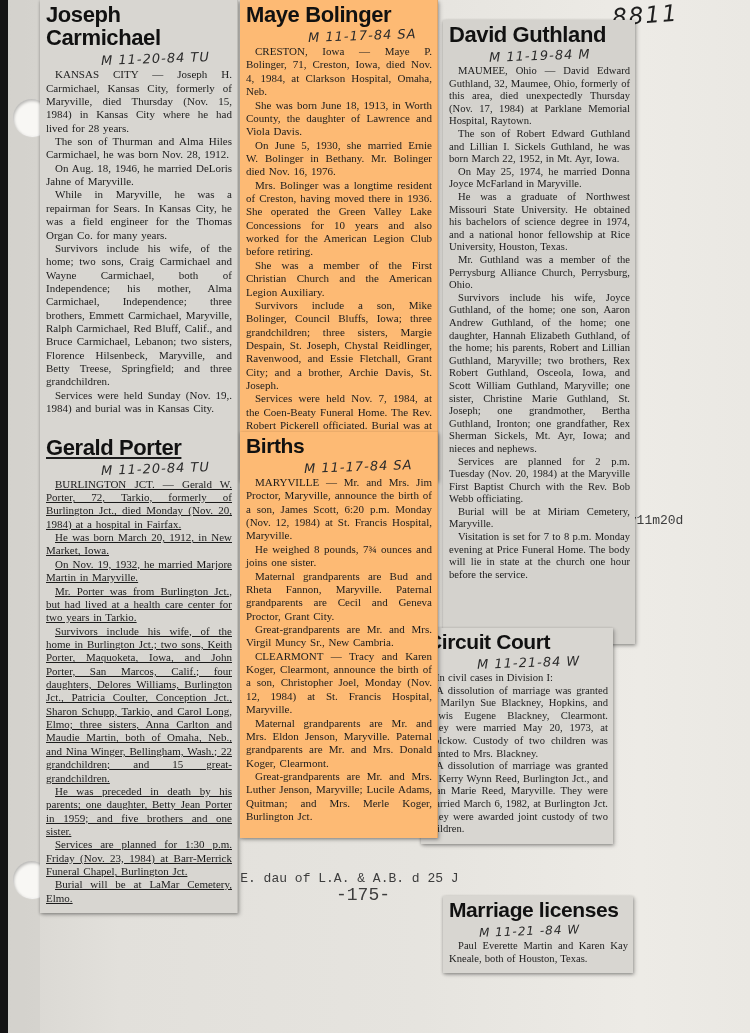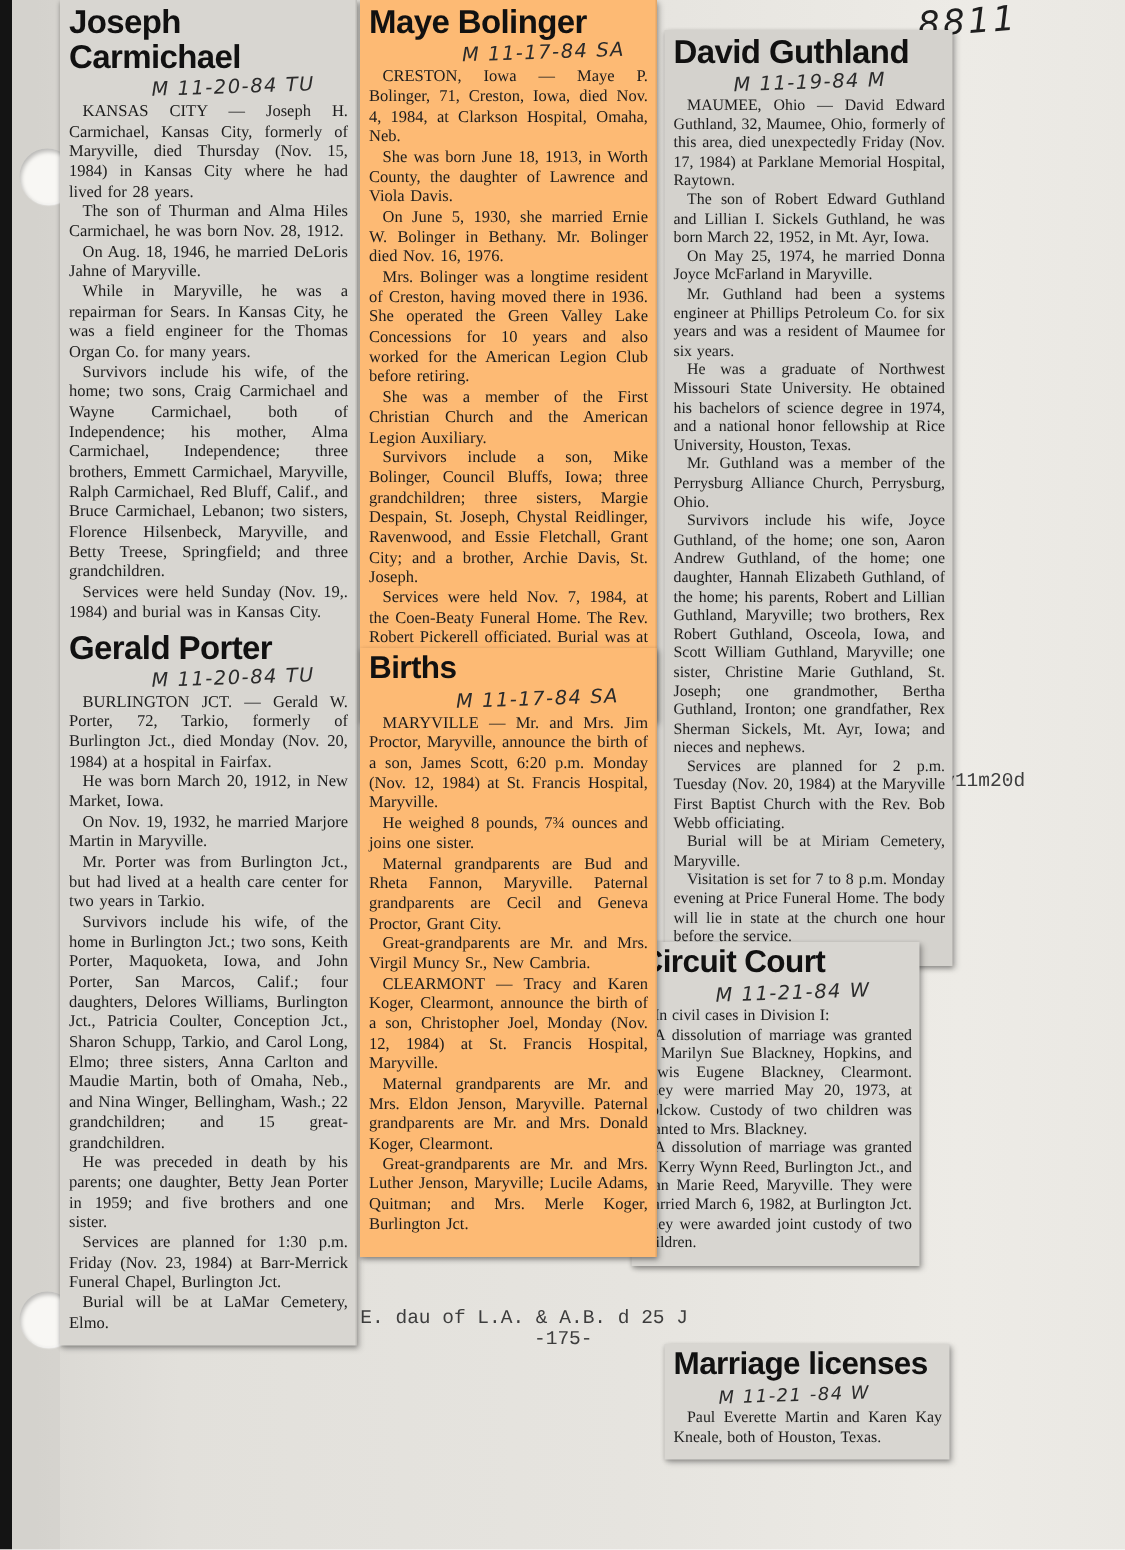--- a/index.html
+++ b/index.html
@@ -95,37 +95,37 @@
 <div class="margin-strip"></div>
 <div class="hole" style="left:13px;top:99px;"></div>
 <div class="hole" style="left:13px;top:861px;"></div>
 
 <div class="hand-corner" style="left:612px;top:2px;">8811</div>
 <div class="typed" style="left:601px;top:203px;font-size:14px;">1o22</div>
 <div class="typed" style="left:599px;top:276px;font-size:15px;">,33</div>
 <div class="typed" style="left:621px;top:513px;font-size:13px;">8y11m20d</div>
 <div class="typed" style="left:186px;top:820px;font-size:13px;letter-spacing:2px;">Lewis As</div>
 <div class="typed" style="left:131px;top:871px;font-size:13px;">s- Coy, Coral E. dau of L.A. &amp; A.B. d 25 J</div>
-<div class="typed" style="left:356px;top:885px;font-size:13px;">-175-</div>
+<div class="typed" style="left:336px;top:885px;font-size:18px;">-175-</div>
 <div class="ghost" style="left:150px;top:884px;">L. 1860</div>
 
 <div class="clip rule-right" style="left:40px;top:0;width:198px;min-height:848px;">
   <section>
     <h2 class="headline">Joseph Carmichael</h2>
     <span class="hand">M 11-20-84 TU</span>
     <div class="body">
         <p>KANSAS CITY — Joseph H. Carmichael, Kansas City, formerly of Maryville, died Thursday (Nov. 15, 1984) in Kansas City where he had lived for 28 years.</p>
         <p>The son of Thurman and Alma Hiles Carmichael, he was born Nov. 28, 1912.</p>
         <p>On Aug. 18, 1946, he married DeLoris Jahne of Maryville.</p>
         <p>While in Maryville, he was a repairman for Sears. In Kansas City, he was a field engineer for the Thomas Organ Co. for many years.</p>
         <p>Survivors include his wife, of the home; two sons, Craig Carmichael and Wayne Carmichael, both of Independence; his mother, Alma Carmichael, Independence; three brothers, Emmett Carmichael, Maryville, Ralph Carmichael, Red Bluff, Calif., and Bruce Carmichael, Lebanon; two sisters, Florence Hilsenbeck, Maryville, and Betty Treese, Springfield; and three grandchildren.</p>
         <p>Services were held Sunday (Nov. 19,. 1984) and burial was in Kansas City.</p>
       </div>
   </section>
-  <section style="margin-top:4px;">
+  <section style="margin-top:20px;text-decoration:underline;">
     <h2 class="headline">Gerald Porter</h2>
     <span class="hand">M 11-20-84 TU</span>
     <div class="body">
         <p>BURLINGTON JCT. — Gerald W. Porter, 72, Tarkio, formerly of Burlington Jct., died Monday (Nov. 20, 1984) at a hospital in Fairfax.</p>
         <p>He was born March 20, 1912, in New Market, Iowa.</p>
         <p>On Nov. 19, 1932, he married Marjore Martin in Maryville.</p>
         <p>Mr. Porter was from Burlington Jct., but had lived at a health care center for two years in Tarkio.</p>
         <p>Survivors include his wife, of the home in Burlington Jct.; two sons, Keith Porter, Maquoketa, Iowa, and John Porter, San Marcos, Calif.; four daughters, Delores Williams, Burlington Jct., Patricia Coulter, Conception Jct., Sharon Schupp, Tarkio, and Carol Long, Elmo; three sisters, Anna Carlton and Maudie Martin, both of Omaha, Neb., and Nina Winger, Bellingham, Wash.; 22 grandchildren; and 15 great-grandchildren.</p>
         <p>He was preceded in death by his parents; one daughter, Betty Jean Porter in 1959; and five brothers and one sister.</p>
         <p>Services are planned for 1:30 p.m. Friday (Nov. 23, 1984) at Barr-Merrick Funeral Chapel, Burlington Jct.</p>
@@ -165,24 +165,23 @@
         <p>Great-grandparents are Mr. and Mrs. Luther Jenson, Maryville; Lucile Adams, Quitman; and Mrs. Merle Koger, Burlington Jct.</p>
       </div>
   </section>
 </div>
 
 <div class="clip darker small" style="left:443px;top:0;width:192px;min-height:624px;">
   <section>
     <h2 class="headline">David Guthland</h2>
     <span class="hand tight">M 11-19-84 M</span>
     <div class="body">
-        <p>MAUMEE, Ohio — David Edward Guthland, 32, Maumee, Ohio, formerly of this area, died unexpectedly Friday (Nov. 17, 1984) at Parklane Memorial Hospital, Raytown.</p>
+        <p>MAUMEE, Ohio — David Edward Guthland, 32, Maumee, Ohio, formerly of this area, died unexpectedly Thursday (Nov. 17, 1984) at Parklane Memorial Hospital, Raytown.</p>
         <p>The son of Robert Edward Guthland and Lillian I. Sickels Guthland, he was born March 22, 1952, in Mt. Ayr, Iowa.</p>
         <p>On May 25, 1974, he married Donna Joyce McFarland in Maryville.</p>
-        <p>Mr. Guthland had been a systems engineer at Phillips Petroleum Co. for six years and was a resident of Maumee for six years.</p>
         <p>He was a graduate of Northwest Missouri State University. He obtained his bachelors of science degree in 1974, and a national honor fellowship at Rice University, Houston, Texas.</p>
         <p>Mr. Guthland was a member of the Perrysburg Alliance Church, Perrysburg, Ohio.</p>
         <p>Survivors include his wife, Joyce Guthland, of the home; one son, Aaron Andrew Guthland, of the home; one daughter, Hannah Elizabeth Guthland, of the home; his parents, Robert and Lillian Guthland, Maryville; two brothers, Rex Robert Guthland, Osceola, Iowa, and Scott William Guthland, Maryville; one sister, Christine Marie Guthland, St. Joseph; one grandmother, Bertha Guthland, Ironton; one grandfather, Rex Sherman Sickels, Mt. Ayr, Iowa; and nieces and nephews.</p>
         <p>Services are planned for 2 p.m. Tuesday (Nov. 20, 1984) at the Maryville First Baptist Church with the Rev. Bob Webb officiating.</p>
         <p>Burial will be at Miriam Cemetery, Maryville.</p>
         <p>Visitation is set for 7 to 8 p.m. Monday evening at Price Funeral Home. The body will lie in state at the church one hour before the service.</p>
       </div>
   </section>
 </div>
 

